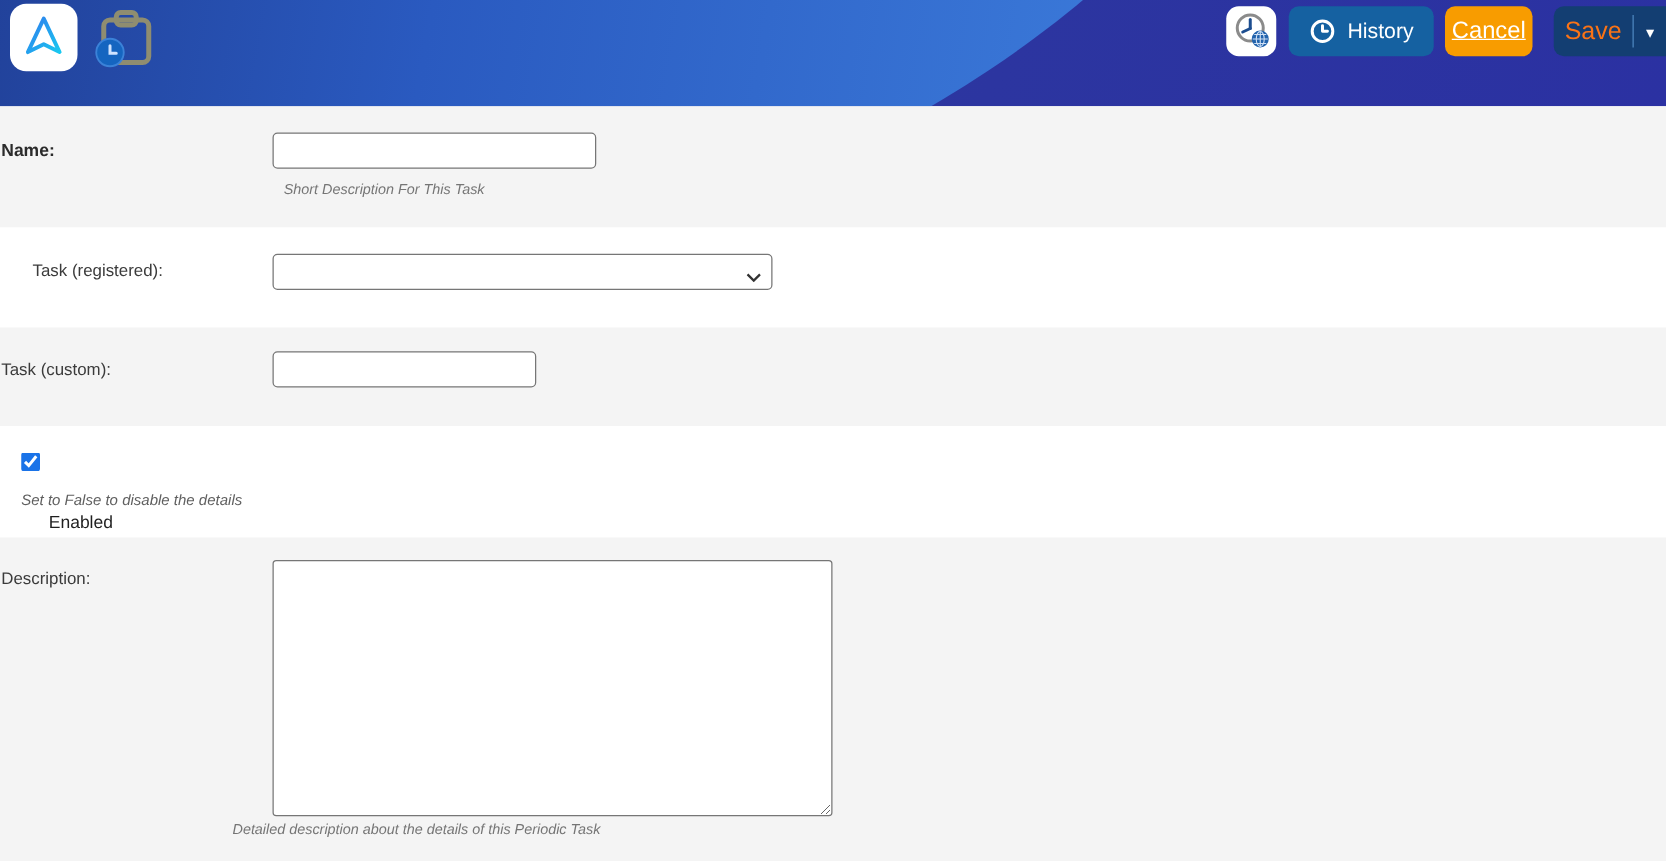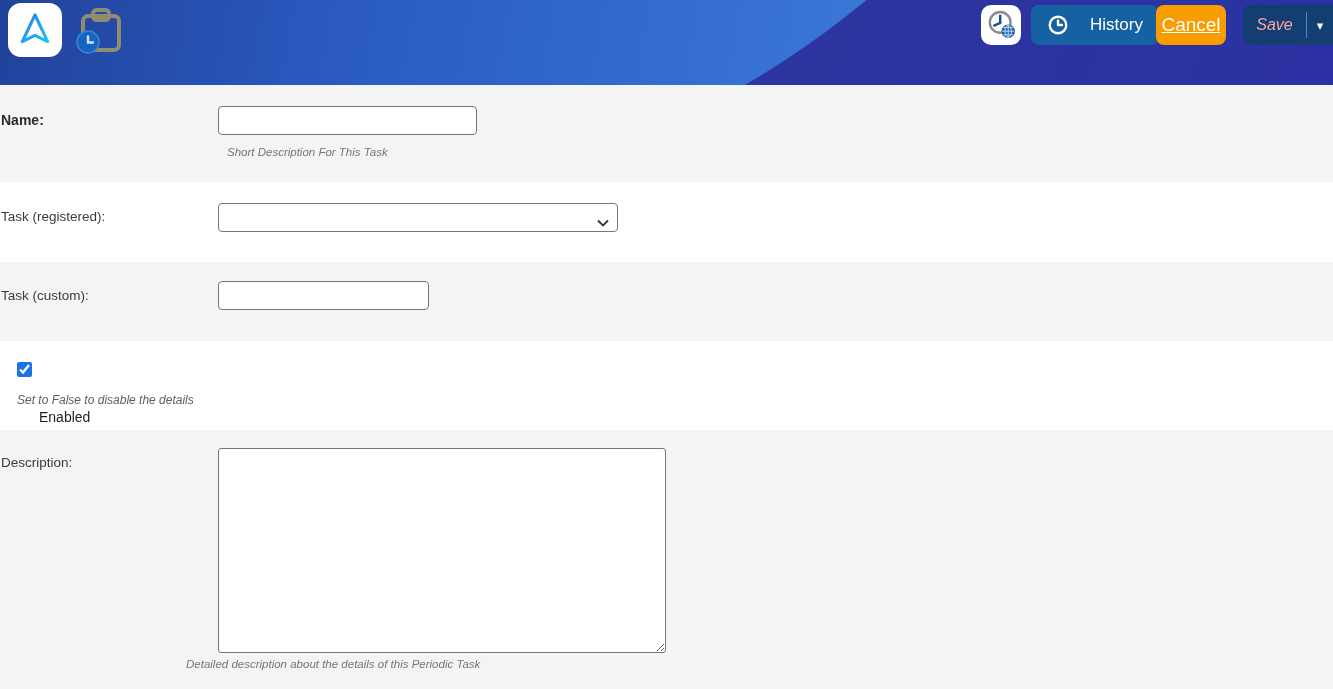--- a/index.html
+++ b/index.html
@@ -22,26 +22,26 @@
   .entity-ic { position:absolute; left:76px; top:7px; }
   .titles { position:absolute; left:135px; top:3px; color:#fff; }
   .crumb { font-size:15px; line-height:19px; color:#eef2fc; }
   .pgtitle { font-size:26px; line-height:33px; font-weight:400; color:#fff; }
 
   .btn { border:none; cursor:pointer; font-family:"Liberation Sans", sans-serif; }
   .btn-tile { position:absolute; left:981px; top:5px; width:40px; height:40px;
         background:#fff; border-radius:10px; display:flex; align-items:center; justify-content:center; }
   .btn-history { position:absolute; left:1031px; top:5px; height:40px; padding:0 16px;
         background:#1561a1; border-radius:8px; color:#fff; font-size:17px;
-        display:flex; align-items:center; gap:21px; }
+        display:flex; align-items:center; gap:9px; }
   .btn-cancel { position:absolute; left:1156px; top:5px; width:70px; height:40px;
         background:#f89c00; border-radius:8px; color:#fff; font-size:19px;text-decoration:underline; }
   .save-group { position:absolute; left:1243px; top:5px; width:90px; height:40px;
         background:#133e72; border-radius:8px 0 0 8px; display:flex; align-items:stretch; }
-  .btn-save { flex:0 0 63px; background:transparent; color:#fca5a5; font-size:16px;font-style:italic; }
+  .btn-save { flex:0 0 63px; background:transparent; color:#f97316; font-size:20px; }
   .save-divider { width:1px; background:#4d86c0; margin:7px 0; }
   .btn-save-caret { flex:1; background:transparent; color:#fff; font-size:13px; }
 
   
   .row { position:relative; width:100%; }
   .row.alt { background:#f4f4f4; }
   .row.plain { background:#ffffff; }
   .r-name { height:97px; }
   .r-taskreg { height:80px; }
   .r-taskcus { height:79px; }
@@ -136,21 +136,21 @@
 
   <main>
 
     <div class="row alt r-name">
       <label class="f-label req" style="top:27px;">Name:</label>
       <input class="txt" style="left: 218px; top: 21px; width: 259px; height: 29px;" type="text">
       <div class="helper" style="left:227px; top:61px;">Short Description For This Task</div>
     </div>
 
     <div class="row plain r-taskreg">
-      <label class="f-label" style="top:27px;">Task (registered):</label>
+      <label class="f-label" style="top:27px;margin-left:25px;">Task (registered):</label>
       <div class="sel-wrap">
         <select class="native">
           <option></option>
         </select>
         <span class="sel-chevron">
           <svg width="12" height="8" viewBox="0 0 12 8">
             <polyline points="1,1.5 6,6.5 11,1.5" fill="none" stroke="#333" stroke-width="1.8"></polyline>
           </svg>
         </span>
       </div>

